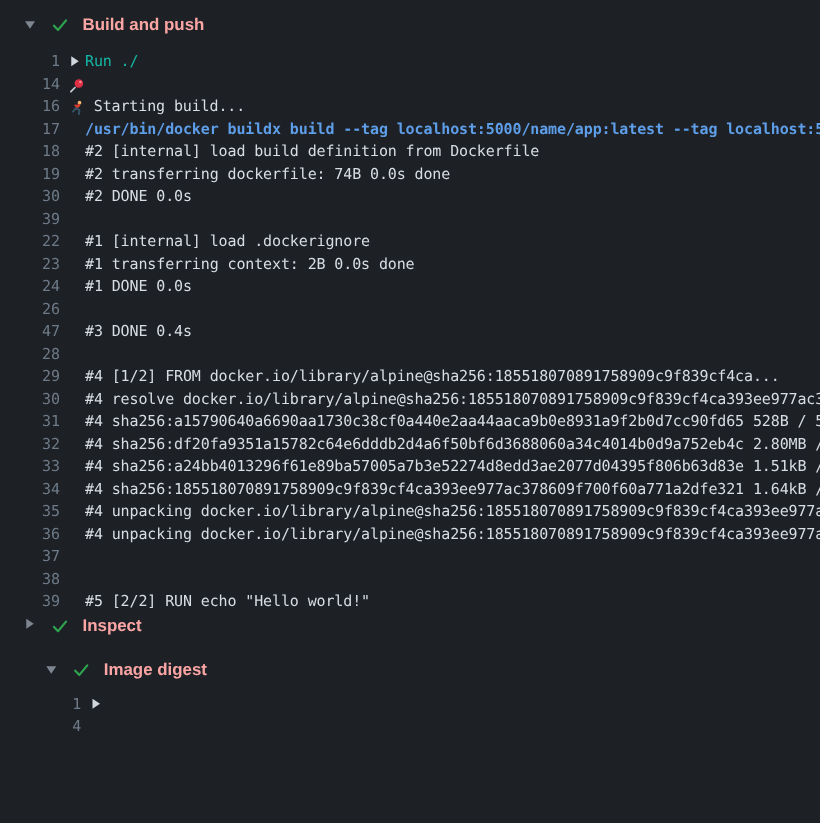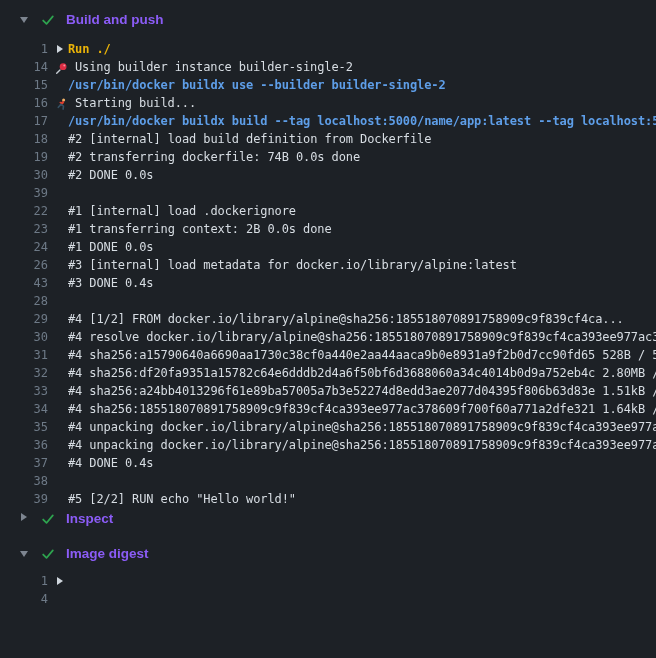--- a/index.html
+++ b/index.html
@@ -19,40 +19,40 @@
   .caret.down{left:20px;top:8px;
     border-left:4.5px solid transparent;border-right:4.5px solid transparent;
     border-top:6px solid #7d8590;}
   .caret.rightc{left:21px;top:5px;
     border-top:4.5px solid transparent;border-bottom:4.5px solid transparent;
     border-left:6px solid #7d8590;}
   .check{position:absolute;left:41px;top:3px;}
   .group-title{
     display:inline-block;margin-left:66px;margin-top:2px;
     font-family:"Liberation Sans","DejaVu Sans",sans-serif;
-    font-size:13.5px;font-weight:bold;color:#8b5cf6;line-height:18px;
+    font-size:13.5px;font-weight:bold;color:#fca5a5;line-height:18px;
     white-space:pre;
   }
   .lines{position:relative;}
   .lines.first{margin-top:11px;}
   .lines.digest{margin-top:9px;}
   .sec-inspect{}
-  .sec-digest{margin-top:15px;}
+  .sec-digest{margin-top:15px;margin-left:17px;}
   .row{position:relative;height:18px;width:656px;overflow:hidden;}
   .num{
     position:absolute;left:0;top:0;width:48px;text-align:right;
     font-size:12px;line-height:18px;color:#6e7a87;cursor:pointer;
   }
   .txt{
     display:block;margin-left:68px;
     font-size:12px;line-height:18px;color:#d7dde3;
     white-space:pre;letter-spacing:-0.1px;
   }
   .txt.cmd{color:#5e9ee8;font-weight:bold;}
-  .txt.runtxt{color:#eab308;font-weight:bold;}
+  .txt.runtxt{color:#14b8a6;font-weight:normal;}
   .txt.emoji{margin-left:75px;}
   .runcaret{
     position:absolute;left:57px;top:5px;width:0;height:0;
     border-top:4px solid transparent;border-bottom:4px solid transparent;
     border-left:6px solid #cfd6dd;
   }
   .lineicon{position:absolute;left:55px;top:2px;width:13px;height:13px;}
 </style>
 </head>
 <body>
@@ -79,27 +79,22 @@
 
     <div class="row">
       <span class="num">14</span>
       <span class="lineicon">
         <svg width="13" height="13" viewBox="0 0 13 13">
           <line x1="5.0" y1="8.0" x2="1.7" y2="11.3" stroke="#c6cdd4" stroke-width="1.4" stroke-linecap="round"></line>
           <circle cx="8.1" cy="4.7" r="3.4" fill="#dd2e44"></circle>
           <circle cx="9.3" cy="3.5" r="1.0" fill="#f4909e"></circle>
         </svg>
       </span>
-      <span class="txt emoji">Using builder instance builder-single-2</span>
-    </div>
-
-    <div class="row">
-      <span class="num">15</span>
-      <span class="txt cmd">/usr/bin/docker buildx use --builder builder-single-2</span>
-    </div>
+    </div>
+
 
     <div class="row">
       <span class="num">16</span>
       <span class="lineicon">
         <svg width="13" height="13" viewBox="0 0 13 13">
           <circle cx="8.6" cy="2.1" r="1.5" fill="#f0b268"></circle>
           <path d="M8.1 4.1 L5.9 6.4" stroke="#dd3e2e" stroke-width="2.2" stroke-linecap="round" fill="none"></path>
           <path d="M8 4.8 L5.1 4.3" stroke="#dd3e2e" stroke-width="1.3" stroke-linecap="round" fill="none"></path>
           <path d="M5.9 6.4 L8.5 8.1 L8.1 11.2" stroke="#355265" stroke-width="1.6" stroke-linecap="round" stroke-linejoin="round" fill="none"></path>
           <path d="M5.9 6.6 L3.3 9.3" stroke="#355265" stroke-width="1.6" stroke-linecap="round" fill="none"></path>
@@ -136,24 +131,23 @@
     <div class="row">
       <span class="num">23</span>
       <span class="txt">#1 transferring context: 2B 0.0s done</span>
     </div>
     <div class="row">
       <span class="num">24</span>
       <span class="txt">#1 DONE 0.0s</span>
     </div>
     <div class="row">
       <span class="num">26</span>
-      <span class="txt">#3 [internal] load metadata for docker.io/library/alpine:latest</span>
-    </div>
-    <div class="row">
-      <span class="num">43</span>
+    </div>
+    <div class="row">
+      <span class="num">47</span>
       <span class="txt">#3 DONE 0.4s</span>
     </div>
     <div class="row">
       <span class="num">28</span>
       <span class="txt"></span>
     </div>
     <div class="row">
       <span class="num">29</span>
       <span class="txt">#4 [1/2] FROM docker.io/library/alpine@sha256:185518070891758909c9f839cf4ca...</span>
     </div>
@@ -180,21 +174,20 @@
     <div class="row">
       <span class="num">35</span>
       <span class="txt">#4 unpacking docker.io/library/alpine@sha256:185518070891758909c9f839cf4ca393ee977a</span>
     </div>
     <div class="row">
       <span class="num">36</span>
       <span class="txt">#4 unpacking docker.io/library/alpine@sha256:185518070891758909c9f839cf4ca393ee977a</span>
     </div>
     <div class="row">
       <span class="num">37</span>
-      <span class="txt">#4 DONE 0.4s</span>
     </div>
     <div class="row">
       <span class="num">38</span>
       <span class="txt"></span>
     </div>
     <div class="row">
       <span class="num">39</span>
       <span class="txt">#5 [2/2] RUN echo "Hello world!"</span>
     </div>
   </div>

